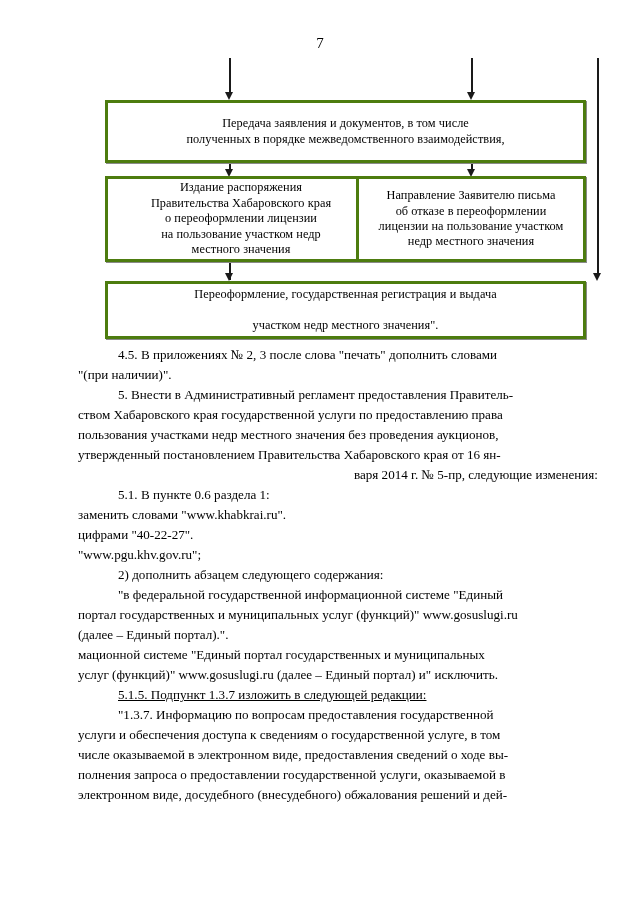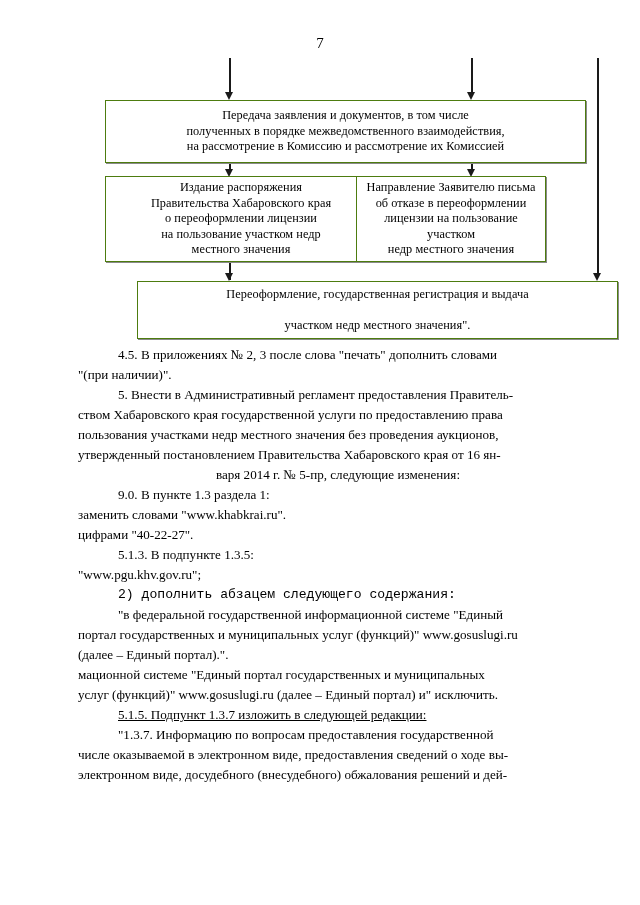--- a/index.html
+++ b/index.html
@@ -35,40 +35,40 @@
   .flow {
     position: absolute;
     top: 0;
     left: 0;
     width: 640px;
     height: 345px;
   }
   .fbox {
     position: absolute;
     box-sizing: border-box;
-    border: 1px solid #4d7c0f;
+    border: 3px solid #4d7c0f;
     box-shadow: 1px 1px 0 0 #8a8a8a;
     background: #ffffff;
     display: flex;
     align-items: center;
     justify-content: center;
     text-align: center;
   }
   .fbox p {
     margin: 0;
     font-size: 12.3px;
     line-height: 15.4px;
     letter-spacing: 0.05px;
     padding: 0 6px;
   }
 
   #box-transfer   { left: 105px; top: 100px;  width: 481px; height: 63px; }
   #box-order      { left: 105px; top: 176px;  width: 272px; height: 86px; }
-  #box-refusal    { left: 356px; top: 176px;  width: 190px; height: 86px; }
-  #box-reissue    { left: 105px; top: 281px;  width: 481px; height: 58px; margin-left: 32px; }
+  #box-refusal    { left: 356px; top: 176px;  width: 230px; height: 86px; }
+  #box-reissue    { left: 105px; top: 281px;  width: 481px; height: 58px; }
 
   
   .vline {
     position: absolute;
     width: 1.6px;
     background: #1a1a1a;
   }
   .arrowhead {
     position: absolute;
     width: 0;
@@ -141,21 +141,20 @@
     <div class="vline" id="conn-e-line"></div>
     <div class="arrowhead" id="conn-f-head"></div>
 
     <div class="vline" id="conn-g-line"></div>
     <div class="arrowhead" id="conn-g-head"></div>
 
     <div class="fbox" id="box-transfer">
       <p>
         <span>Передача заявления и документов, в том числе</span><br>
         <span>полученных в порядке межведомственного взаимодействия,</span><br>
-        <span>на рассмотрение в Комиссию и рассмотрение их Комиссией</span>
       </p>
     </div>
 
     <div class="fbox" id="box-order">
       <p>
         <span>Издание распоряжения</span><br>
         <span>Правительства Хабаровского края</span><br>
         <span>о переоформлении лицензии</span><br>
         <span>на пользование участком недр</span><br>
         <span>местного значения</span>
@@ -181,31 +180,32 @@
 
   </div>
 
   <div class="body-text" id="body-text">
       <p class="">4.5. В приложениях № 2, 3 после слова "печать" дополнить словами</p>
       <p class="noindent" style="text-align: left;">"(при наличии)".</p>
       <p class="">5. Внести в Административный регламент предоставления Правитель-</p>
       <p class="noindent">ством Хабаровского края государственной услуги по предоставлению права</p>
       <p class="noindent">пользования участками недр местного значения без проведения аукционов,</p>
       <p class="noindent">утвержденный постановлением Правительства Хабаровского края от 16 ян-</p>
-      <p class="noindent" style="text-align: center;">варя 2014 г. № 5-пр, следующие изменения:</p>
-      <p class="" style="text-align: left;">9.0. В пункте 1.3 раздела 1:</p>
+      <p class="noindent" style="text-align: right;">варя 2014 г. № 5-пр, следующие изменения:</p>
+      <p class="" style="text-align: left;">5.1. В пункте 0.6 раздела 1:</p>
       <p class="noindent" style="text-align: left;">заменить словами "www.khabkrai.ru".</p>
       <p class="noindent" style="text-align: left;">цифрами "40-22-27".</p>
-      <p class="" style="text-align: left;">5.1.3. В подпункте 1.3.5:</p>
       <p class="noindent" style="text-align: left;">"www.pgu.khv.gov.ru";</p>
-      <p class="" style="text-align: left; font-family: Liberation Mono, monospace;">2) дополнить абзацем следующего содержания:</p>
+      <p class="" style="text-align: left;">2) дополнить абзацем следующего содержания:</p>
       <p class="">"в федеральной государственной информационной системе "Единый</p>
       <p class="noindent">портал государственных и муниципальных услуг (функций)" www.gosuslugi.ru</p>
       <p class="noindent" style="text-align: left;">(далее – Единый портал).".</p>
       <p class="noindent">мационной системе "Единый портал государственных и муниципальных</p>
       <p class="noindent" style="text-align: left;">услуг (функций)" www.gosuslugi.ru (далее – Единый портал) и" исключить.</p>
       <p class="" style="text-align: left; text-decoration: underline;">5.1.5. Подпункт 1.3.7 изложить в следующей редакции:</p>
       <p class="">"1.3.7. Информацию по вопросам предоставления государственной</p>
+      <p class="noindent">услуги и обеспечения доступа к сведениям о государственной услуге, в том</p>
       <p class="noindent">числе оказываемой в электронном виде, предоставления сведений о ходе вы-</p>
+      <p class="noindent">полнения запроса о предоставлении государственной услуги, оказываемой в</p>
       <p class="noindent">электронном виде, досудебного (внесудебного) обжалования решений и дей-</p>
     </div>
 
 </div>
 
 </body></html>

